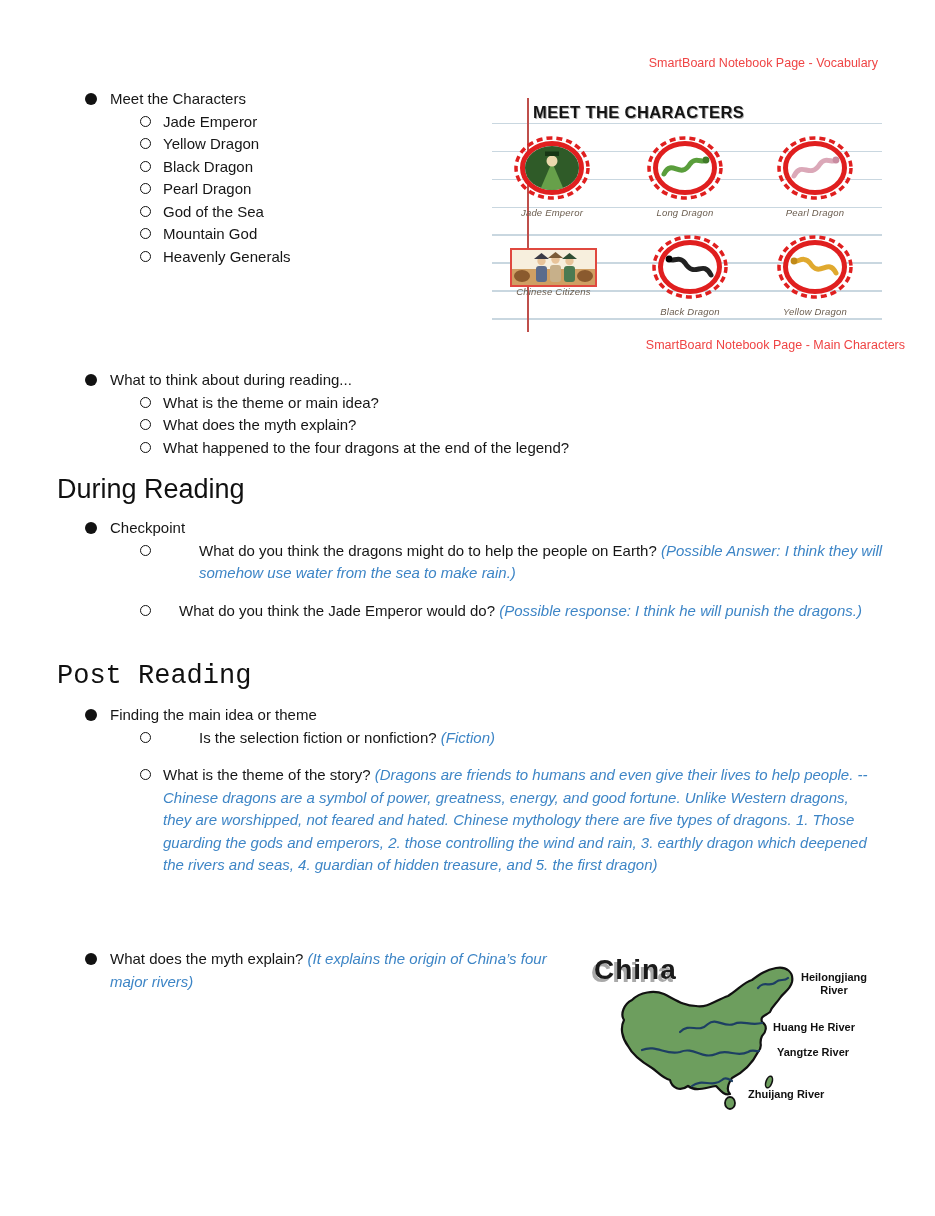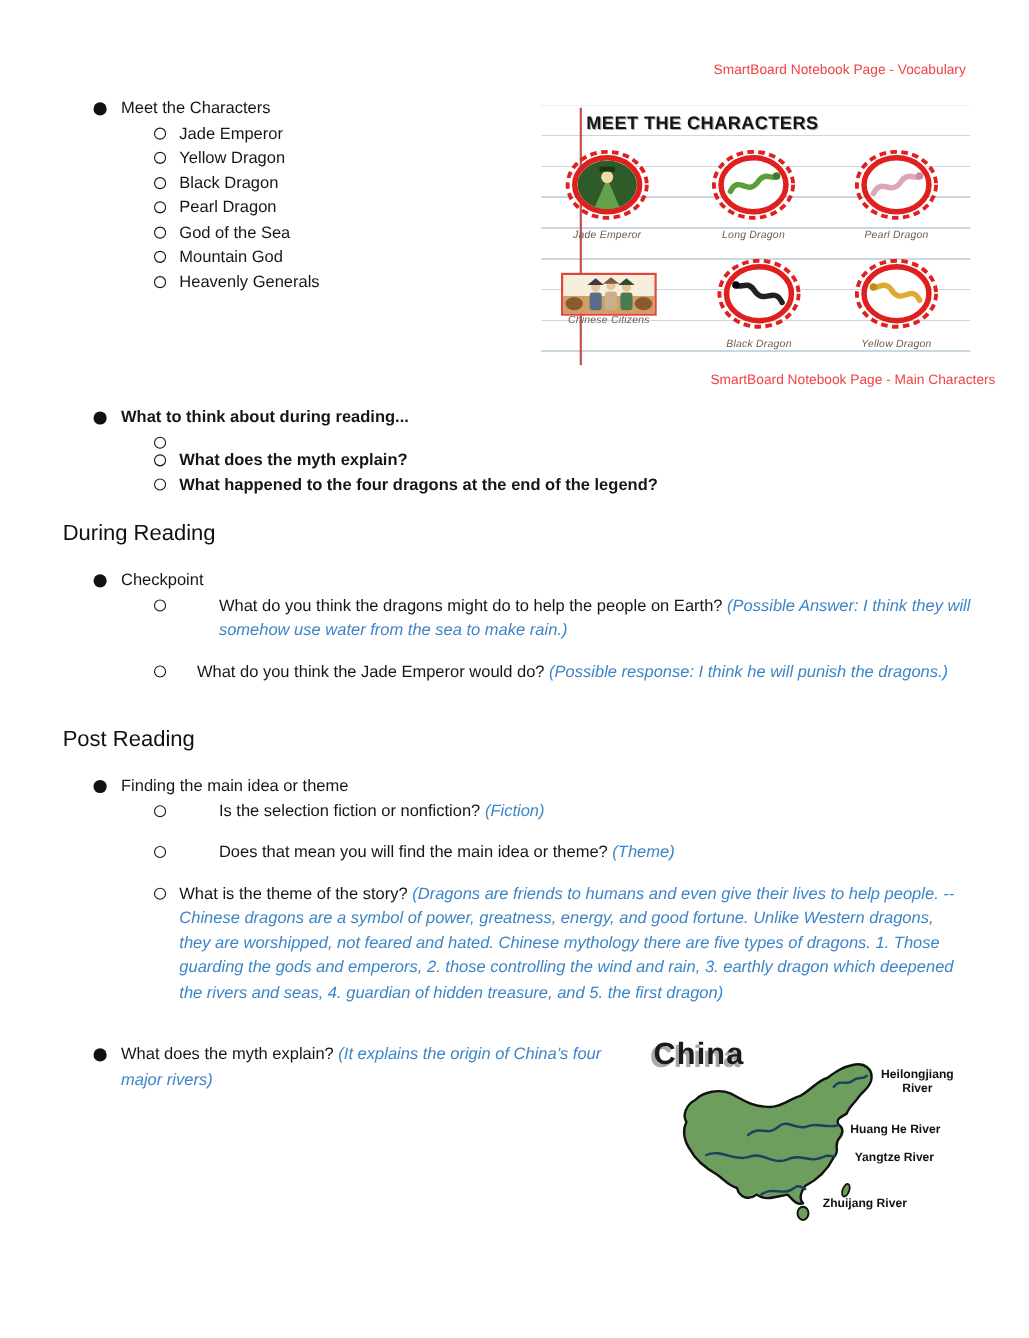--- a/index.html
+++ b/index.html
@@ -11,37 +11,37 @@
 
   .blk { position:absolute; }
   .li { display:flex; align-items:flex-start; }
   .li .txt { font-size:15px; line-height:22.5px; color:#161616; }
   .b1 { width:12px; height:12px; border-radius:50%; background:#121212; flex:none; margin:5px 13px 0 0; }
   .b2 { width:11px; height:11px; border-radius:50%; border:1.8px solid #121212; background:#fff; flex:none; margin:5px 12px 0 0; }
   .l2 { margin-left:55px; }
   .gap { margin-bottom:15px;gap:36px; }
   .ans { color:#3d85c6; font-style:italic; }
 
-  .heading { position:absolute; font-size:20px; font-weight:400; color:#101010; }
+  .heading { position:absolute; font-size:27px; font-weight:400; color:#101010; }
 
   
   #notebook { position:absolute; left:492px; top:96px; width:390px; height:238px;
     background-image:repeating-linear-gradient(to bottom, #ffffff 0px, #ffffff 26.5px, #c9d7e0 26.5px, #c9d7e0 28px);
     overflow:hidden; }
   #notebook .margin-line { position:absolute; left:35px; top:2px; bottom:2px; width:2px; background:#bf4f4b; }
   #notebook .nb-title { position:absolute; left:41px; top:7px; font-size:16.5px; font-weight:800;
     letter-spacing:0.4px; color:#141414; text-shadow:1px 1px 0 rgba(110,110,110,0.55); }
   .medallion { position:absolute; width:78px; text-align:center; }
   .med-label { font-size:9.5px; font-style:italic; color:#6b5d4f; letter-spacing:0.2px; margin-top:-1px; white-space:nowrap; }
   .citizens-frame { width:87px; height:39px; border:2px solid #e0483f;
     background:linear-gradient(#f7efdd 0 55%, #cf9f63 55% 100%); position:relative; }
 
   
   #map { position:absolute; left:580px; top:940px; width:355px; height:175px; }
-  #map .map-title { position:absolute; left:14px; top:2px; font-size:28px; font-weight:800;
+  #map .map-title { position:absolute; left:14px; top:14px; font-size:28px; font-weight:800;
     color:#1b1b1b; text-shadow:-3px 3px 0 #a9a9a9; letter-spacing:1px; }
   .river-label { position:absolute; font-size:11px; font-weight:700; color:#111; line-height:12.5px; }
   #lbl-heilongjiang { left:208px; top:31px; width:92px; text-align:center; }
   #lbl-huanghe   { left:193px; top:81px; }
   #lbl-yangtze   { left:197px; top:106px; }
   #lbl-zhuijang  { left:168px; top:148px; }
 </style>
 </head>
 <body>
 
@@ -173,27 +173,28 @@
           <path d="M 60 38 C 52 22, 44 44, 34 28 C 28 20, 21 28, 18 26" fill="none" stroke="#e0a92f" stroke-width="5" stroke-linecap="round"></path>
           <circle cx="18" cy="26" r="3.4" fill="#c08a18"></circle>
         </g>
       </svg>
       <div class="med-label">Yellow Dragon</div>
     </div>
   </div>
 
   <div class="caption" style="left:480px; top:338px; width:425px; text-align:right;">SmartBoard Notebook Page - Main Characters</div>
 
-  <div class="blk" style="left:85px; top:369px;font-weight:bold;">
+  <div class="blk" style="left:85px; top:369px;">
     <div class="li">
       <span class="b1"></span>
       <div class="txt">What to think about during reading...</div>
     </div>
     <div class="li l2">
         <span class="b2"></span>
+        <div class="txt">What is the theme or main idea?</div>
       </div>
     <div class="li l2">
         <span class="b2"></span>
         <div class="txt">What does the myth explain?</div>
       </div>
     <div class="li l2">
         <span class="b2"></span>
         <div class="txt">What happened to the four dragons at the end of the legend?</div>
       </div>
   </div>
@@ -208,34 +209,30 @@
     <div class="li l2 gap">
       <span class="b2"></span>
       <div class="txt" style="width:710px;"><span>What do you think the dragons might do to help the people on Earth? </span><span class="ans">(Possible Answer: I think they will somehow use water from the sea to make rain.)</span></div>
     </div>
     <div class="li l2">
       <span class="b2"></span>
       <div class="txt" style="width:710px;margin-left:16px;"><span>What do you think the Jade Emperor would do? </span><span class="ans">(Possible response: I think he will punish the dragons.)</span></div>
     </div>
   </div>
 
-  <div class="heading" style="left:57px; top:661px;">Post Reading</div>
+  <div class="heading" style="left:57px; top:661px;font-family:Liberation Mono, monospace;">Post Reading</div>
 
   <div class="blk" style="left:85px; top:704px;">
     <div class="li">
       <span class="b1"></span>
       <div class="txt">Finding the main idea or theme</div>
     </div>
     <div class="li l2 gap">
       <span class="b2"></span>
       <div class="txt" style="width:710px;"><span>Is the selection fiction or nonfiction? </span><span class="ans">(Fiction)</span></div>
-    </div>
-    <div class="li l2 gap">
-      <span class="b2"></span>
-      <div class="txt" style="width:710px;"><span>Does that mean you will find the main idea or theme? </span><span class="ans">(Theme)</span></div>
     </div>
     <div class="li l2">
       <span class="b2"></span>
       <div class="txt" style="width:710px;"><span>What is the theme of the story? </span><span class="ans">(Dragons are friends to humans and even give their lives to help people. -- Chinese dragons are a symbol of power, greatness, energy, and good fortune. Unlike Western dragons, they are worshipped, not feared and hated. Chinese mythology there are five types of dragons. 1. Those guarding the gods and emperors, 2. those controlling the wind and rain, 3. earthly dragon which deepened the rivers and seas, 4. guardian of hidden treasure, and 5. the first dragon)</span></div>
     </div>
   </div>
 
   <div class="blk" style="left:85px; top:948px;">
     <div class="li">
       <span class="b1"></span>

